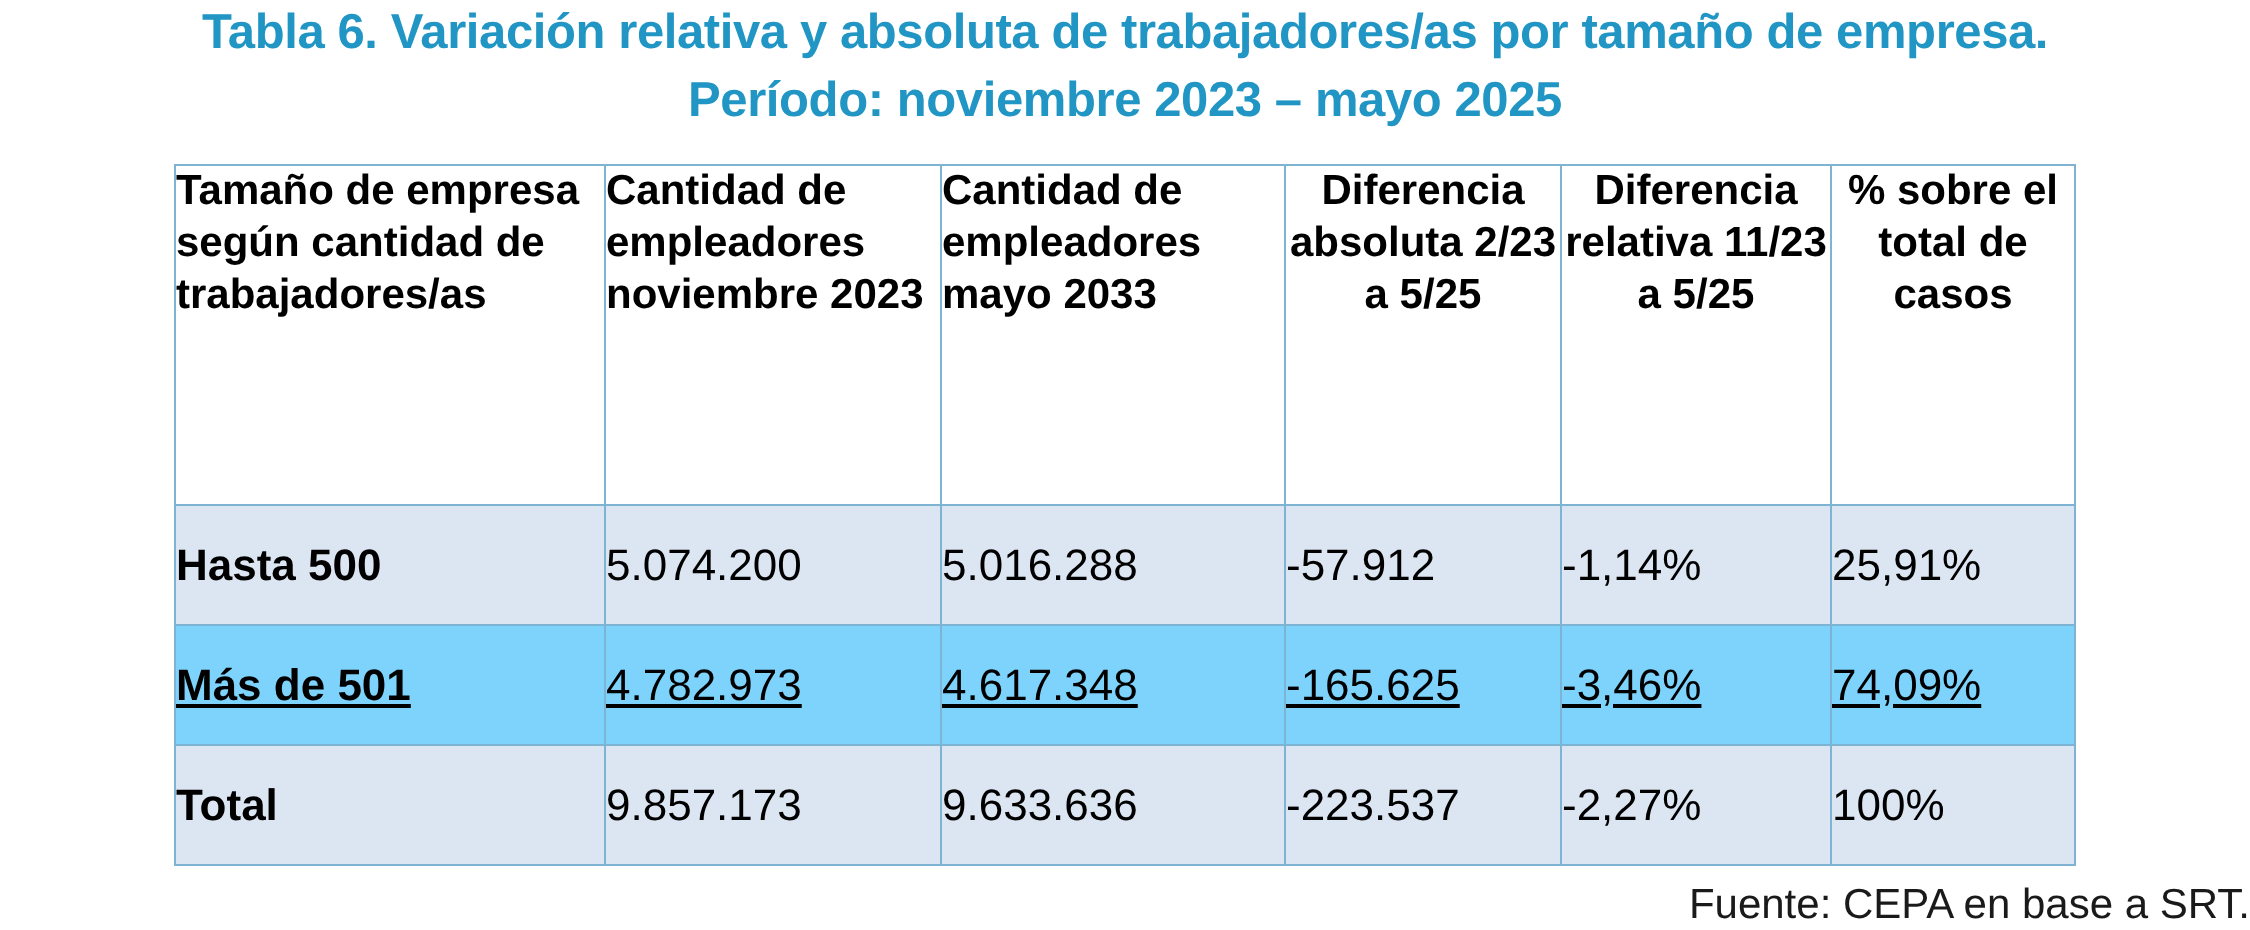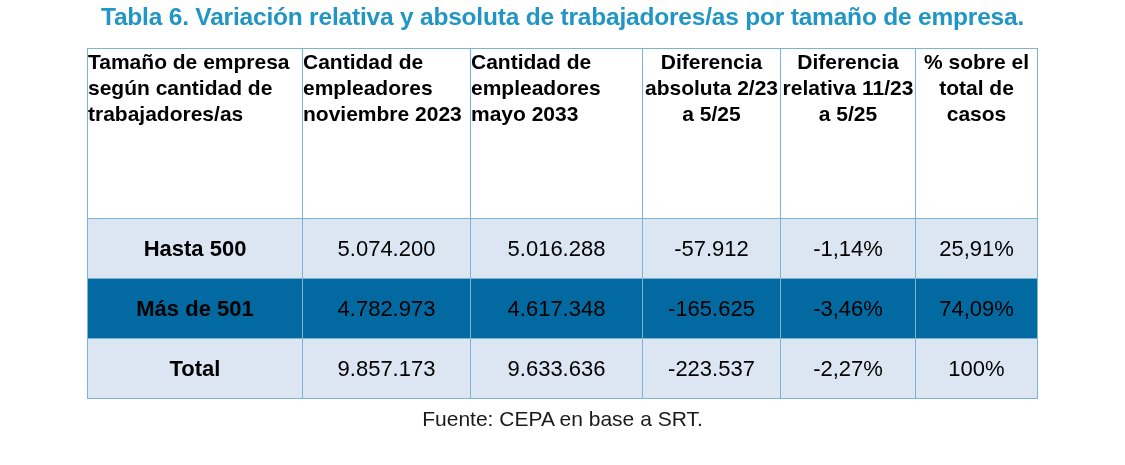--- a/index.html
+++ b/index.html
@@ -58,54 +58,55 @@
   }
   thead th.left {
     text-align: left;
   }
   thead th.center {
     text-align: center;
   }
   tbody td {
     font-size: 22px;
     line-height: 26px;
-    text-align: center;
     padding: 8px 6px;
     height: 60px;
     box-sizing: border-box;
   }
   tbody td.label {
     font-weight: bold;
   }
   tbody tr.shaded td {
     background: #dce6f2;
   }
   tbody tr.plain td {
-    background: #0369a1;
+    background: #7dd3fc;
+    text-decoration: underline;
   }
   .source {
-    text-align: center;
+    text-align: right;
     margin-top: 8px;
     font-size: 21px;
     color: #1a1a1a;
   }
   .col1 { width: 215px; }
   .col2 { width: 168px; }
   .col3 { width: 172px; }
   .col4 { width: 138px; }
   .col5 { width: 135px; }
   .col6 { width: 122px; }
 </style>
 </head>
 <body>
 
 <div class="page">
 
   <div class="title-block">
     <div class="title-line">Tabla 6. Variación relativa y absoluta de trabajadores/as por tamaño de empresa.</div>
+    <div class="title-line">Período: noviembre 2023 – mayo 2025</div>
   </div>
 
   <div class="table-wrap">
     <table class="data">
       <colgroup>
         <col class="col1">
           <col class="col2">
           <col class="col3">
           <col class="col4">
           <col class="col5">

